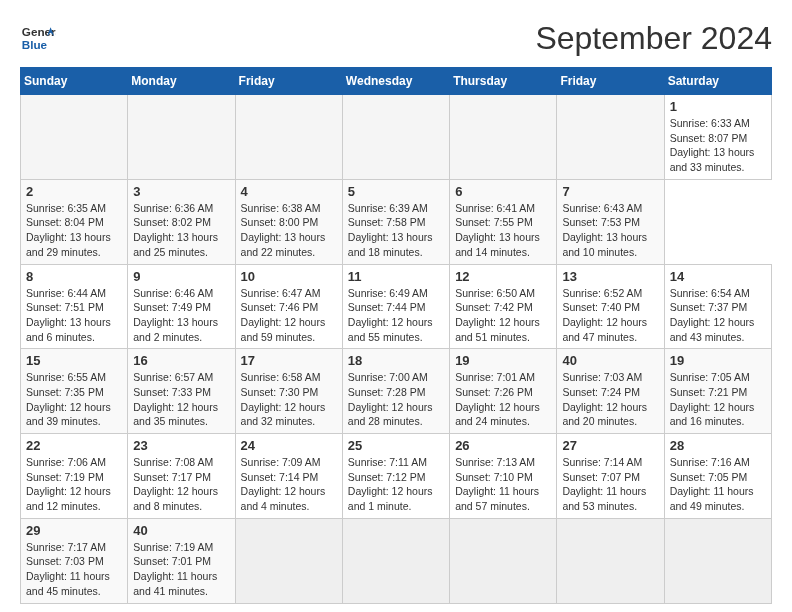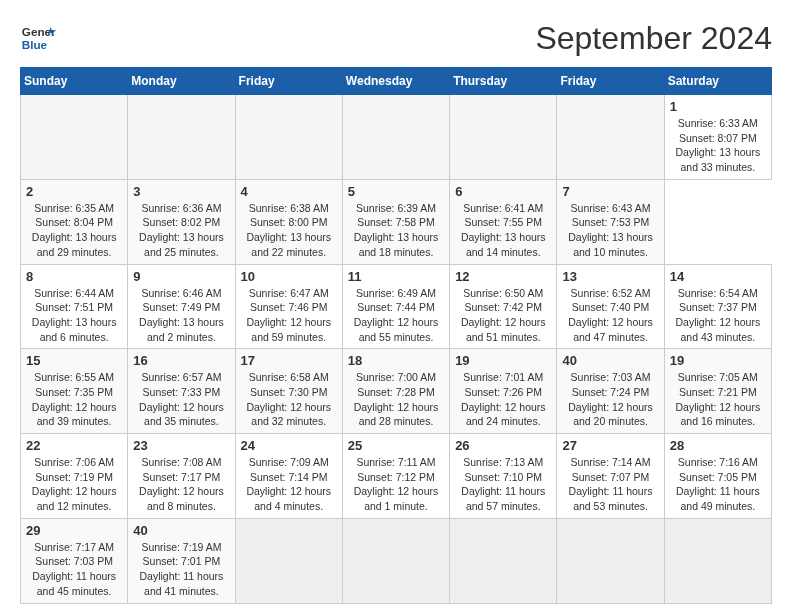--- a/index.html
+++ b/index.html
@@ -67,21 +67,20 @@
       font-size: 13px;
       font-weight: bold;
       color: #333;
       display: block;
       margin-bottom: 2px;
     }
     .day-info {
       color: #333;
       line-height: 1.4;
       font-size: 10.5px;
-      text-align: center;
     }
     .row-alt td {
       background: #f9f9f9;
     }
     .row-alt td.empty {
       background: #efefef;
     }
   </style>
 </head>
 <body>

